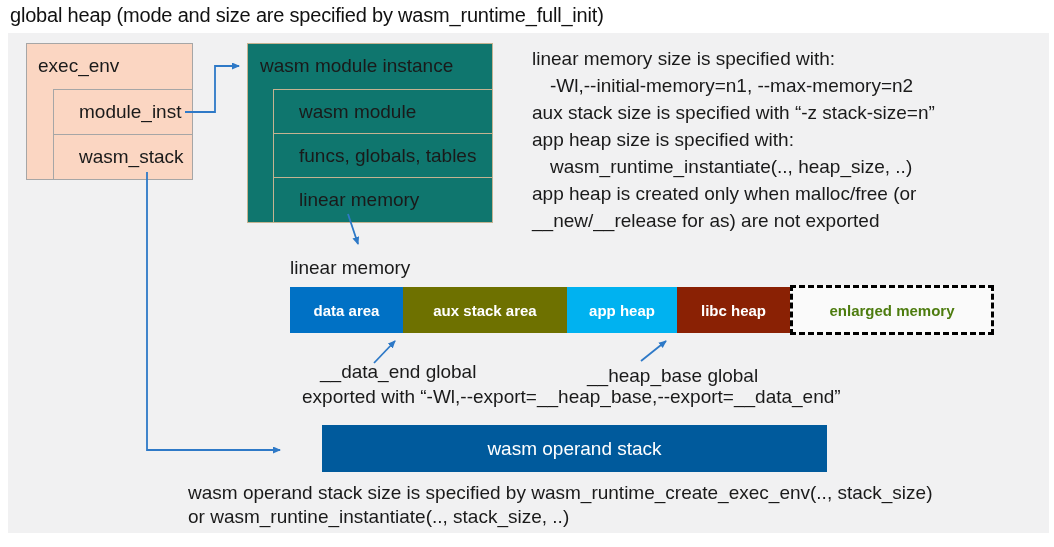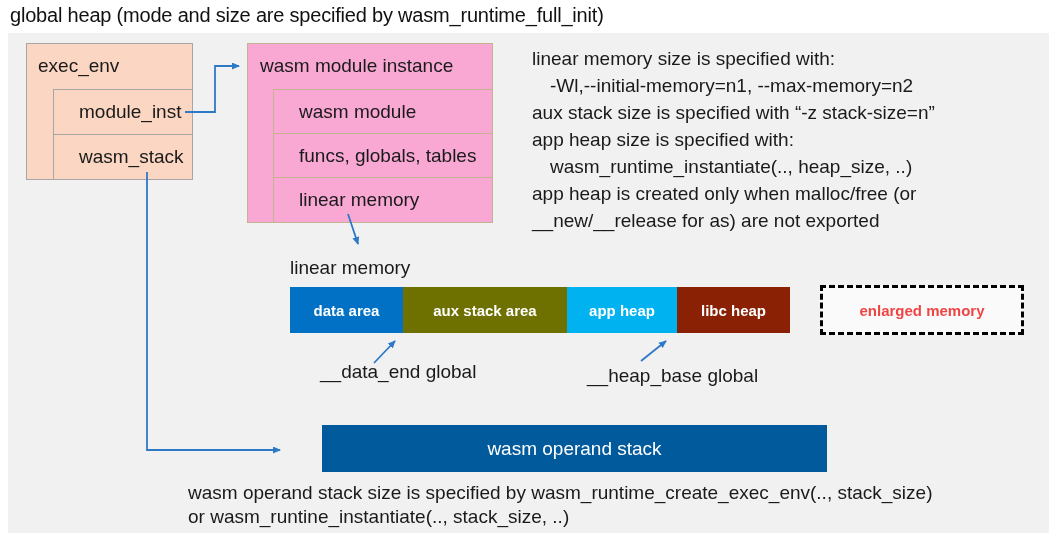--- a/index.html
+++ b/index.html
@@ -3,21 +3,21 @@
 <meta charset="utf-8">
 <style>
   html,body{margin:0;padding:0;background:#ffffff;}
   body{font-family:"Liberation Sans", sans-serif; color:#1a1a1a;}
   .canvas{position:relative;width:1054px;height:547px;background:#ffffff;overflow:hidden;}
   .panel{position:absolute;left:8px;top:33px;width:1041px;height:500px;background:#f1f1f2;}
   .title{position:absolute;left:10px;top:4px;font-size:20px;letter-spacing:-0.2px;color:#111;}
 
   .box{position:absolute;box-sizing:border-box;border:1px solid #a6a6a6;}
   .pink{background:#fbd6c2;}
-  .cream{background:#f9a8d4;border-color:#c4b391;}
+  .cream{background:#0f766e;border-color:#c4b391;}
   .box-head{font-size:19px;display:flex;align-items:center;box-sizing:border-box;}
 
   .exec-env{left:26px;top:43px;width:167px;height:137px;}
   .exec-head{position:absolute;left:26px;top:43px;width:167px;height:46px;padding-left:12px;}
   .row-module-inst{left:53px;top:89px;width:140px;height:46px;}
   .row-wasm-stack{left:53px;top:134px;width:140px;height:46px;}
 
   .mod-inst{left:247px;top:43px;width:246px;height:180px;}
   .mod-head{position:absolute;left:247px;top:43px;width:246px;height:46px;padding-left:13px;}
   .row-wasm-module{left:273px;top:89px;width:220px;height:45px;}
@@ -30,21 +30,21 @@
 
   .linmem-label{position:absolute;left:290px;top:257px;font-size:19px;}
 
   .seg{position:absolute;top:287px;height:46px;display:flex;align-items:center;justify-content:center;
        color:#ffffff;font-size:15px;white-space:nowrap;font-weight:bold;}
   .seg-0{left:290px;width:113px;}
   .seg-1{left:403px;width:164px;}
   .seg-2{left:567px;width:110px;}
   .seg-3{left:677px;width:113px;}
   .seg-4{left:790px;width:204px;top:285px;height:50px;box-sizing:border-box;
-         border:3px dashed #000;background:#fafafa;color:#ef4444;margin-left:30px;}
+         border:3px dashed #000;background:#fafafa;color:#4d7c0f;}
 
   .lbl-data-end{position:absolute;left:320px;top:361px;font-size:19px;}
   .lbl-heap-base{position:absolute;left:587px;top:365px;font-size:19px;}
   .lbl-export{position:absolute;left:302px;top:386px;font-size:19px;white-space:nowrap;}
 
   .operand-stack{position:absolute;left:287px;top:425px;width:505px;height:47px;background:#005a9c;
        color:#fff;display:flex;align-items:center;justify-content:center;font-size:19px;margin-left:35px;}
 
   .bottom-note{position:absolute;left:188px;top:481px;font-size:19px;line-height:24px;white-space:nowrap;}
 
@@ -92,20 +92,21 @@
 
   <div class="linmem-label">linear memory</div>
   <div class="seg seg-0" style="background: rgb(0, 113, 197);">data area</div>
   <div class="seg seg-1" style="background: rgb(110, 113, 0);">aux stack area</div>
   <div class="seg seg-2" style="background: rgb(0, 178, 240);">app heap</div>
   <div class="seg seg-3" style="background: rgb(138, 33, 4);">libc heap</div>
   <div class="seg seg-4">enlarged memory</div>
 
   <div class="lbl-data-end">__data_end global</div>
   <div class="lbl-heap-base">__heap_base global</div>
+  <div class="lbl-export">exported with “-Wl,--export=__heap_base,--export=__data_end”</div>
 
   <div class="operand-stack">
     <span>wasm operand stack</span>
   </div>
 
   <div class="bottom-note">
     <div>wasm operand stack size is specified by wasm_runtime_create_exec_env(.., stack_size)</div>
     <div>or wasm_runtine_instantiate(.., stack_size, ..)</div>
   </div>
 

